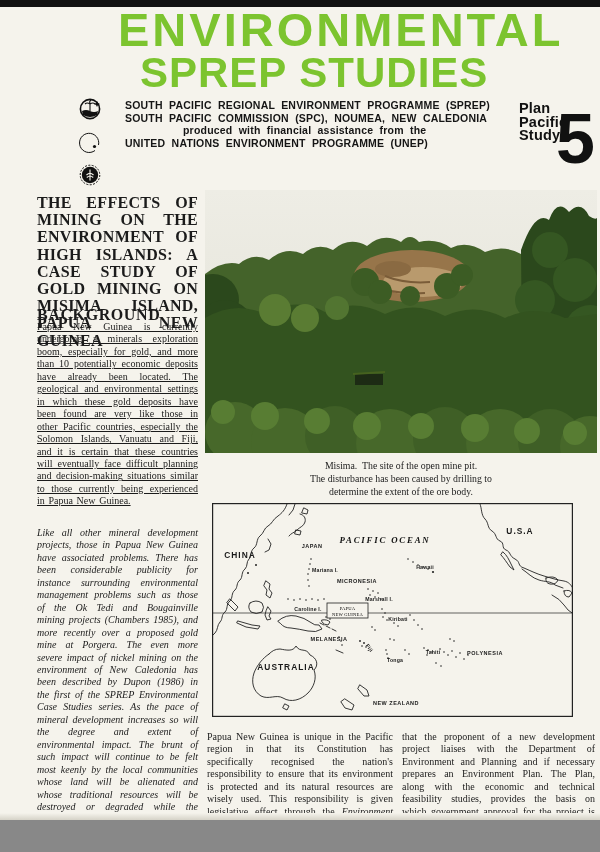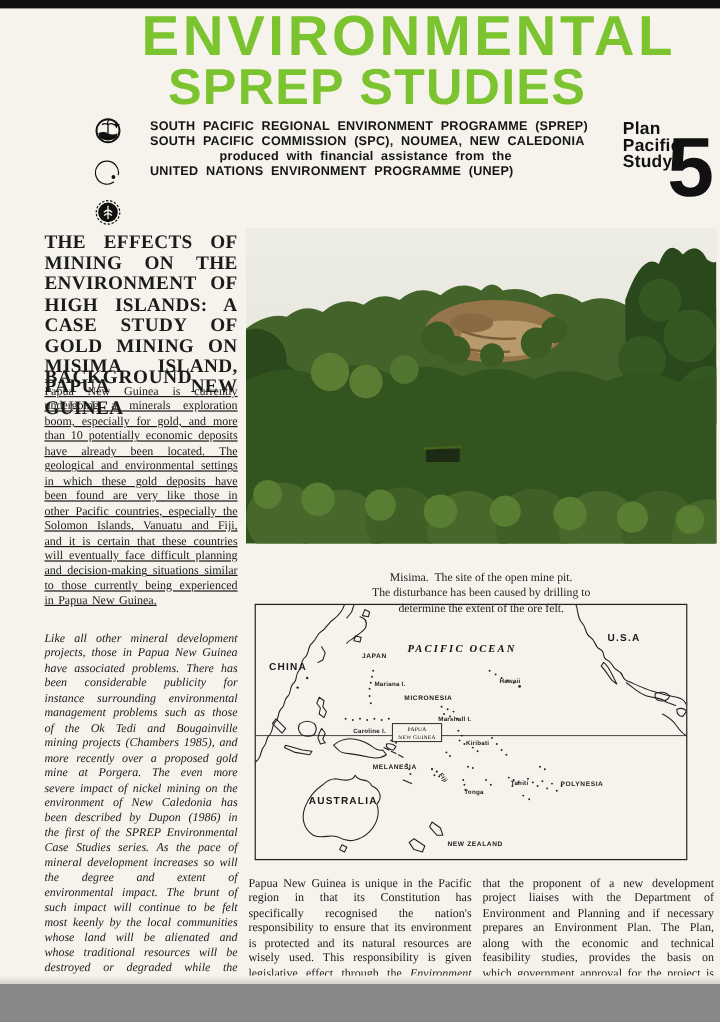--- a/index.html
+++ b/index.html
@@ -34,21 +34,21 @@
   .heading{position:absolute;left:37px;top:194px;width:161px;font-weight:bold;
            font-size:16px;line-height:17.2px;text-align:justify;letter-spacing:.3px;word-spacing:2px;}
   .sect{position:absolute;left:37px;top:306px;font-weight:bold;font-size:16px;letter-spacing:.6px;}
   .para{font-size:10px;line-height:12.45px;text-align:justify;word-spacing:1.2px;}
   .p1{position:absolute;left:37px;top:321px;width:161px;text-decoration:underline;}
   .p2{position:absolute;left:37px;top:527px;width:161px;font-style:italic;}
 
   
   .photo{position:absolute;left:205px;top:190px;width:392px;height:263px;background:#e9e7df;}
   .caption{position:absolute;left:205px;top:459px;width:392px;text-align:center;
-           font-size:9.8px;line-height:13px;color:#222;margin-top:16px;}
+           font-size:9.8px;line-height:13px;color:#222;}
   .caption div{white-space:pre-wrap;}
 
   
   .map{position:absolute;left:212px;top:503px;width:361px;height:214px;}
   .map svg{display:block;}
   .coast{fill:none;stroke:#222;stroke-width:.9;stroke-linejoin:round;stroke-linecap:round;}
   .isl{fill:#222;}
   .mlbl{font-family:"Liberation Sans",sans-serif;font-weight:bold;fill:#1a1a1a;text-anchor:middle;}
   .s8{font-size:8.4px;letter-spacing:1px;}
   .s55{font-size:5.5px;letter-spacing:.5px;}
@@ -166,21 +166,21 @@
       <circle cx="270" cy="238" r="14" fill="#587d33"></circle>
         <circle cx="322" cy="241" r="13" fill="#587d33"></circle>
       <circle cx="370" cy="243" r="12" fill="#587d33"></circle>
         <circle cx="18" cy="222" r="12" fill="#587d33"></circle>
     </svg>
   </div>
 
   <div class="caption">
     <div>Misima.  The site of the open mine pit.</div>
     <div>The disturbance has been caused by drilling to</div>
-    <div>determine the extent of the ore felt.</div>
+    <div>determine the extent of the ore body.</div>
   </div>
 
   <div class="map">
     <svg width="361" height="214" viewBox="0 0 361 214">
       <rect x="0.6" y="0.6" width="359.8" height="212.8" fill="none" stroke="#222" stroke-width="1.2"></rect>
       <line x1="1" y1="110" x2="360" y2="110" stroke="#222" stroke-width="0.7"></line>
 
       <path class="coast" d="M75,1 C73,7 70,10 66,13 C61,16 60,21 56,23 C52,25 52,30 48,33 C44,36 46,42 42,45 C38,48 40,53 37,56 C34,59 36,63 33,66 C29,69 31,74 28,77 C24,80 26,84 23,87 C19,90 21,95 18,98 C14,101 16,106 13,109 C9,112 11,116 8,119 C5,122 6,127 3,130 L1,132"></path>
       <path class="coast" d="M56,36 l3,5 -2,6 -4,2"></path>
       <path class="coast" d="M83,1 l-2,6 -4,5"></path>

